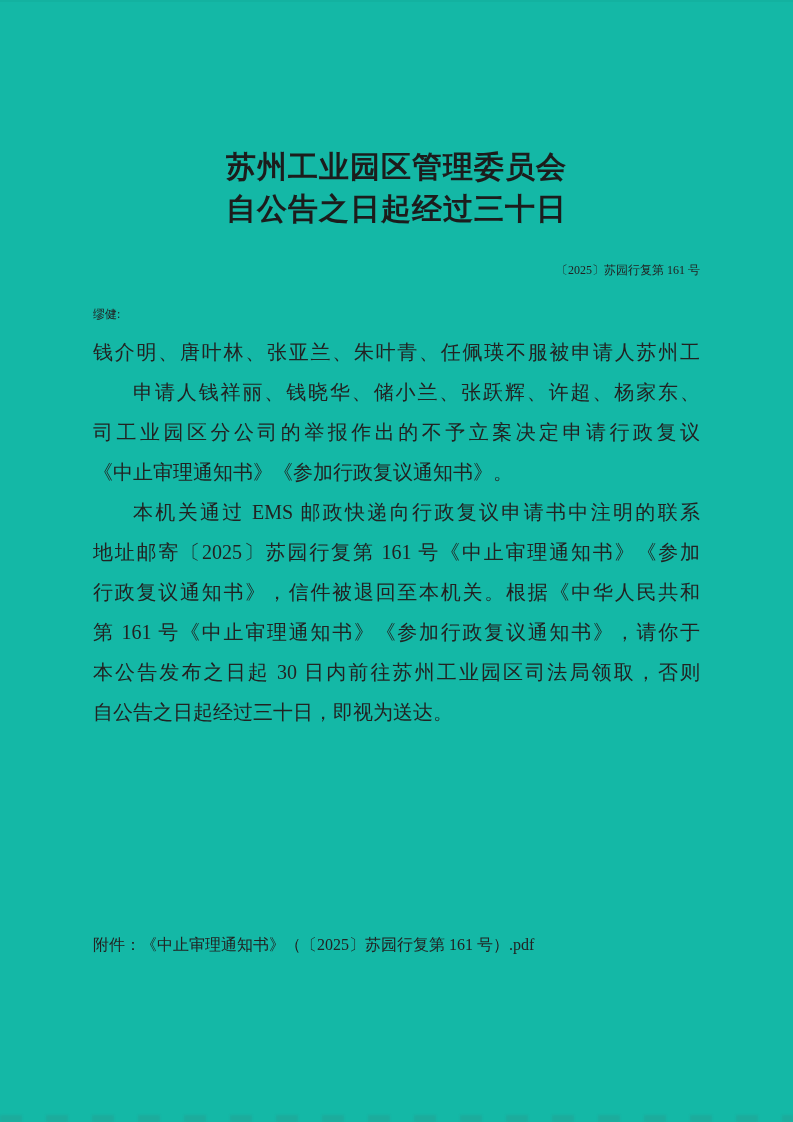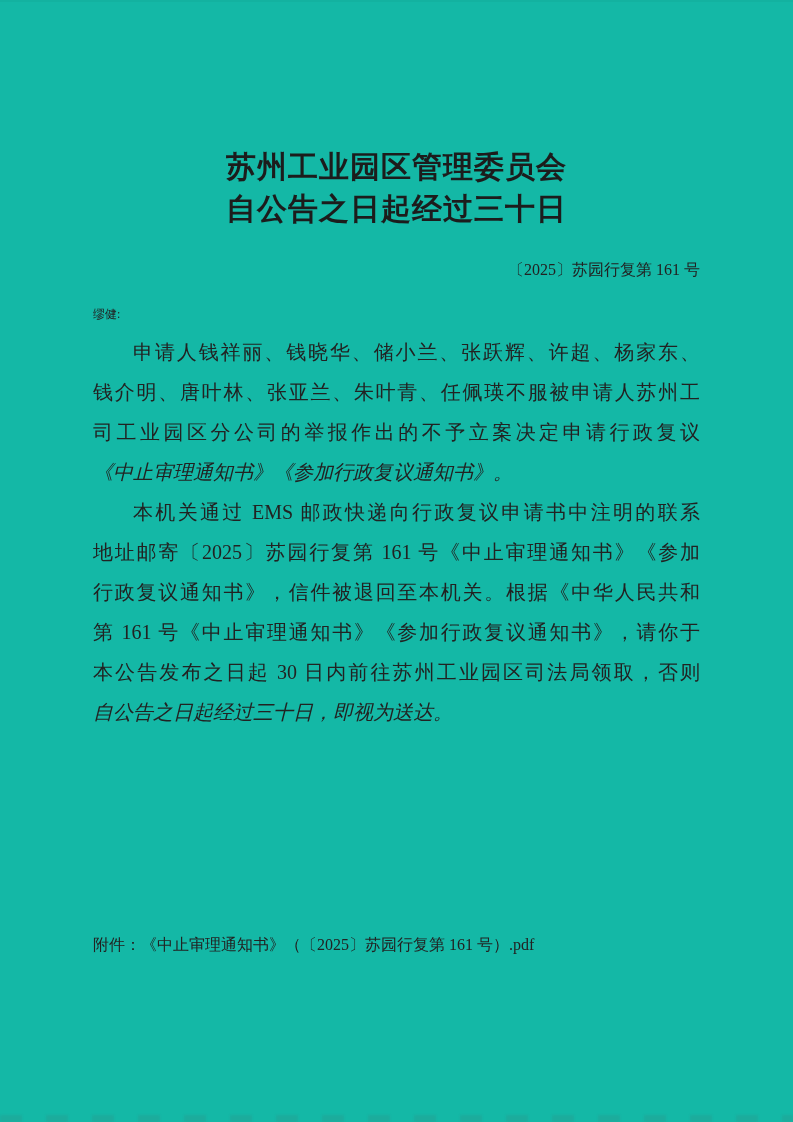--- a/index.html
+++ b/index.html
@@ -27,21 +27,21 @@
     line-height: 42px;
     letter-spacing: 1px;
     color: #1c1c1c;
   }
   .doc-number {
     position: absolute;
     top: 256px;
     left: 93px;
     width: 607px;
     text-align: right;
-    font-size: 16px;
+    font-size: 12px;
     line-height: 28px;
   }
   .addressee {
     position: absolute;
     top: 300px;
     left: 93px;
     font-size: 12px;
     line-height: 28px;
   }
   .doc-body {
@@ -53,21 +53,20 @@
   }
   .line {
     height: 40px;
     line-height: 40px;
     text-align: justify;
     text-align-last: justify;
     text-justify: inter-ideograph;
   }
   .line.end {
     text-align-last: left;
-    font-style: italic;
   }
   .line.indent {
     text-indent: 40px;
   }
   .attachment {
     position: absolute;
     top: 925px;
     left: 93px;
     width: 660px;
     font-size: 16px;
@@ -104,22 +103,22 @@
   <div class="doc-title">
     <div>苏州工业园区管理委员会</div>
     <div>自公告之日起经过三十日</div>
   </div>
 
   <div class="doc-number">〔2025〕苏园行复第 161 号</div>
 
   <div class="addressee">缪健:</div>
 
   <div class="doc-body">
+    <div class="line">钱介明、唐叶林、张亚兰、朱叶青、任佩瑛不服被申请人苏州工</div>
     <div class="line indent">申请人钱祥丽、钱晓华、储小兰、张跃辉、许超、杨家东、</div>
-    <div class="line">钱介明、唐叶林、张亚兰、朱叶青、任佩瑛不服被申请人苏州工</div>
     <div class="line">司工业园区分公司的举报作出的不予立案决定申请行政复议</div>
     <div class="line end">《中止审理通知书》《参加行政复议通知书》。</div>
     <div class="line indent">本机关通过 EMS 邮政快递向行政复议申请书中注明的联系</div>
     <div class="line">地址邮寄〔2025〕苏园行复第 161 号《中止审理通知书》《参加</div>
     <div class="line">行政复议通知书》，信件被退回至本机关。根据《中华人民共和</div>
     <div class="line">第 161 号《中止审理通知书》《参加行政复议通知书》，请你于</div>
     <div class="line">本公告发布之日起 30 日内前往苏州工业园区司法局领取，否则</div>
     <div class="line end">自公告之日起经过三十日，即视为送达。</div>
   </div>
 

